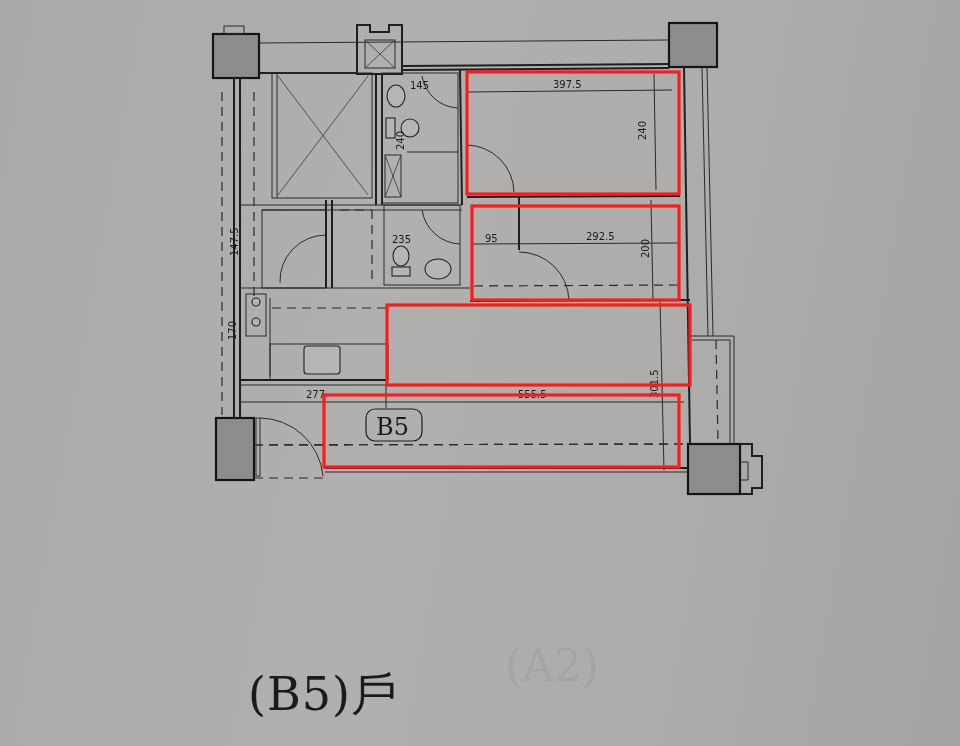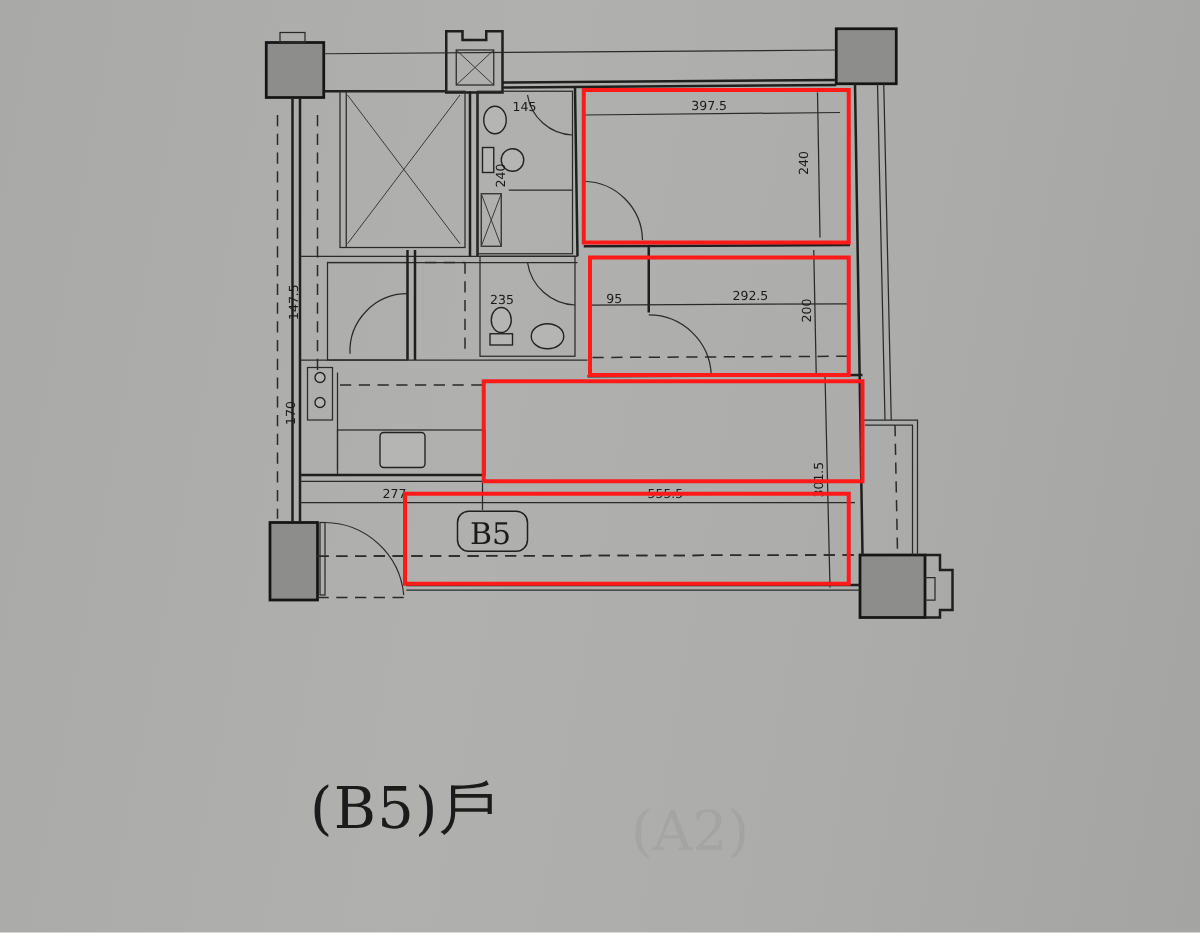--- a/index.html
+++ b/index.html
@@ -13,21 +13,21 @@
     .wall { stroke: #1f1f1f; stroke-width: 2; fill: none; }
     .thin { stroke: #2a2a2a; stroke-width: 1; fill: none; }
     .hair { stroke: #3a3a3a; stroke-width: 0.8; fill: none; }
     .dash { stroke: #2a2a2a; stroke-width: 1.2; fill: none; stroke-dasharray: 9 6; }
     .col  { fill: #8d8d8b; stroke: #151515; stroke-width: 2.2; }
     .redbox { fill: none; stroke: #ff1a1a; stroke-width: 3.2; }
     .dim { font-family: "DejaVu Sans", sans-serif; font-size: 10px; fill: #1a1a1a; }
     .fixture { fill: #b5b5b3; stroke: #222; stroke-width: 1.1; }
     .unit-tag-text { font-family: "DejaVu Serif", serif; font-size: 24px; fill: #1a1a1a; }
     .caption {
-      position: absolute; left: 248px; top: 616px;
+      position: absolute; left: 248px; top: 664px;
       font-family: "DejaVu Serif", serif; font-size: 46px; color: #1b1b1b;
       letter-spacing: 1px; white-space: nowrap;
     }
     .ghost {
       position: absolute; left: 505px; top: 640px;
       font-family: "DejaVu Serif", serif; font-size: 44px; color: rgba(150,150,148,0.35);
       white-space: nowrap;
     }
   </style>
 </head>

